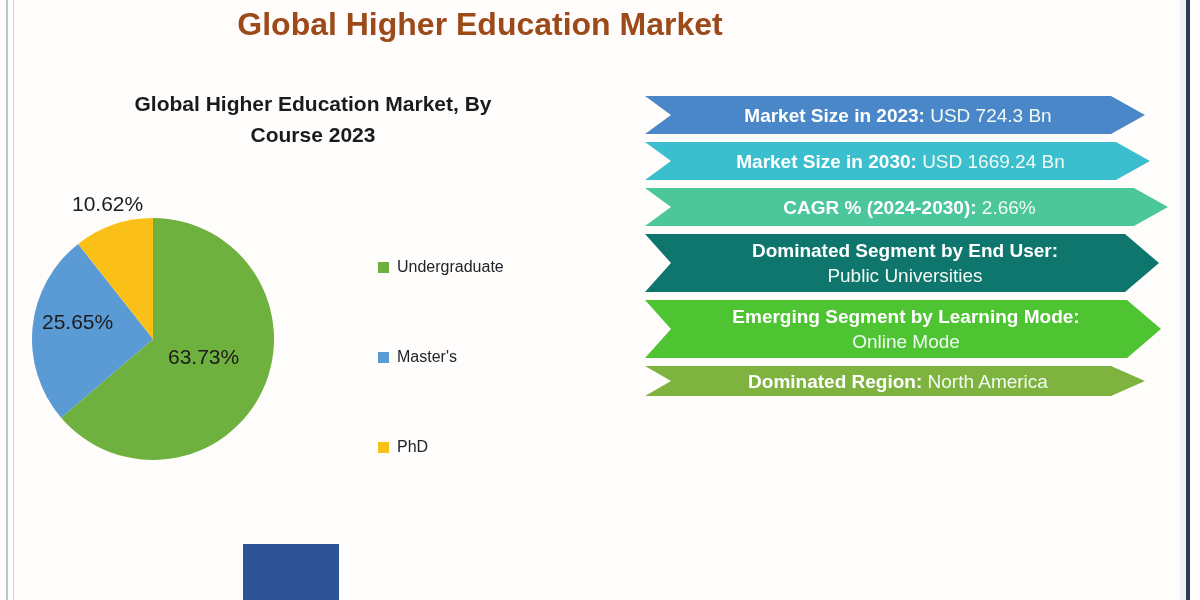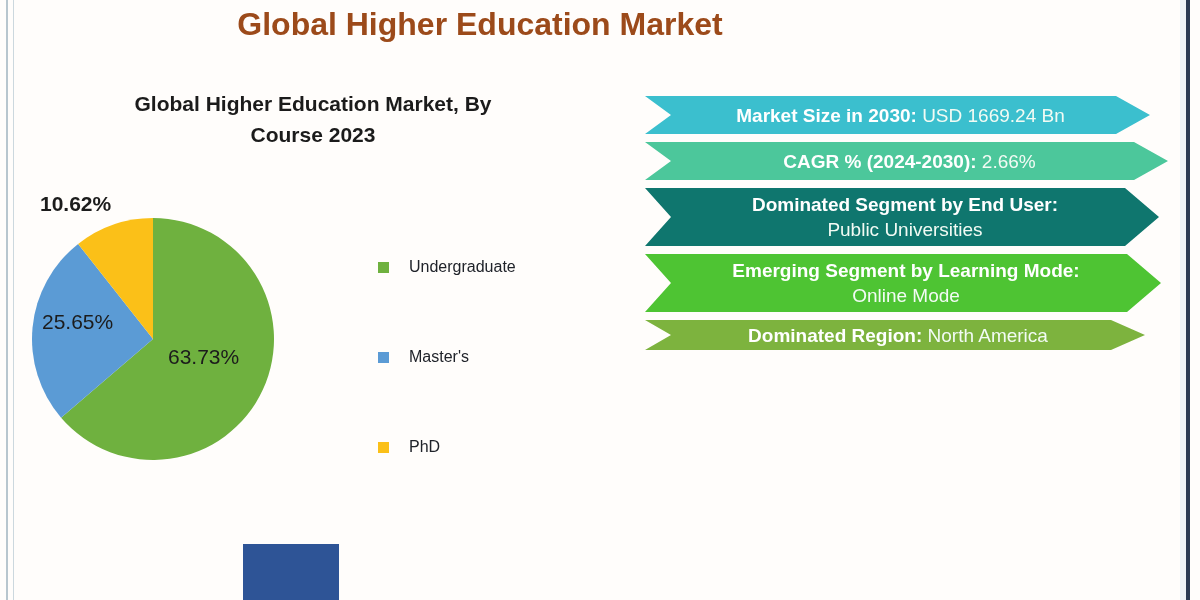--- a/index.html
+++ b/index.html
@@ -72,21 +72,21 @@
     width: 246px; height: 246px;
   }
   .pie-wrap svg { display: block; }
 
   .pie-label {
     position: absolute;
     font-size: 21px;
     color: #1c1c1c;
     white-space: nowrap;
   }
-  .pl-phd   { left: 40px;  top: 192px; font-weight: bold; }
+  .pl-phd   { left: 72px;  top: 192px; }
   .pl-mas   { left: 42px;  top: 310px; }
   .pl-ugrad { left: 168px; top: 345px; }
 
   
   .legend {
     position: absolute;
     left: 378px; top: 222px;
     width: 190px;
   }
   .legend-item {
@@ -96,21 +96,20 @@
   }
   .legend-swatch {
     width: 11px; height: 11px;
     margin-right: 8px;
     flex: none;
   }
   .legend-label {
     font-size: 16px;
     color: #20232a;
     white-space: nowrap;
-    margin-left: 12px;
   }
 
   
   .banners {
     position: absolute;
     left: 645px; top: 96px;
     width: 530px;
   }
   .banner {
     position: relative;
@@ -198,20 +197,23 @@
         <span class="legend-swatch" style="background: rgb(91, 155, 213);"></span>
         <span class="legend-label">Master's</span>
       </div>
       <div class="legend-item">
         <span class="legend-swatch" style="background: rgb(251, 192, 24);"></span>
         <span class="legend-label">PhD</span>
       </div>
     </div>
 
   <div class="banners" id="banner-stack">
+      <div class="banner" style="background: rgb(74, 135, 200); width: 500px; height: 38px;">
+        <div class="banner-text"><span class="lbl">Market Size in 2023:</span><span class="val"> USD 724.3 Bn</span></div>
+      </div>
       <div class="banner" style="background: rgb(59, 191, 206); width: 505px; height: 38px;">
         <div class="banner-text"><span class="lbl">Market Size in 2030:</span><span class="val"> USD 1669.24 Bn</span></div>
       </div>
       <div class="banner" style="background: rgb(76, 199, 155); width: 523px; height: 38px; justify-content: center;">
         <div class="banner-text"><span class="lbl">CAGR % (2024-2030):</span><span class="val"> 2.66%</span></div>
       </div>
       <div class="banner" style="background: #0f766e; width: 514px; height: 58px;">
         <div class="banner-text"><span class="lbl">Dominated Segment by End User:</span><span class="val val-block">Public Universities</span></div>
       </div>
       <div class="banner" style="background: rgb(78, 196, 51); width: 516px; height: 58px;">

